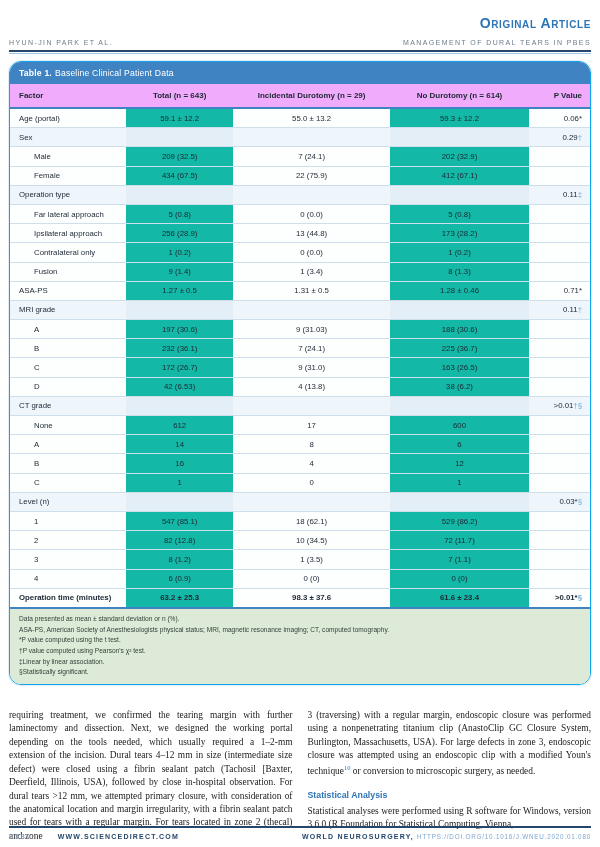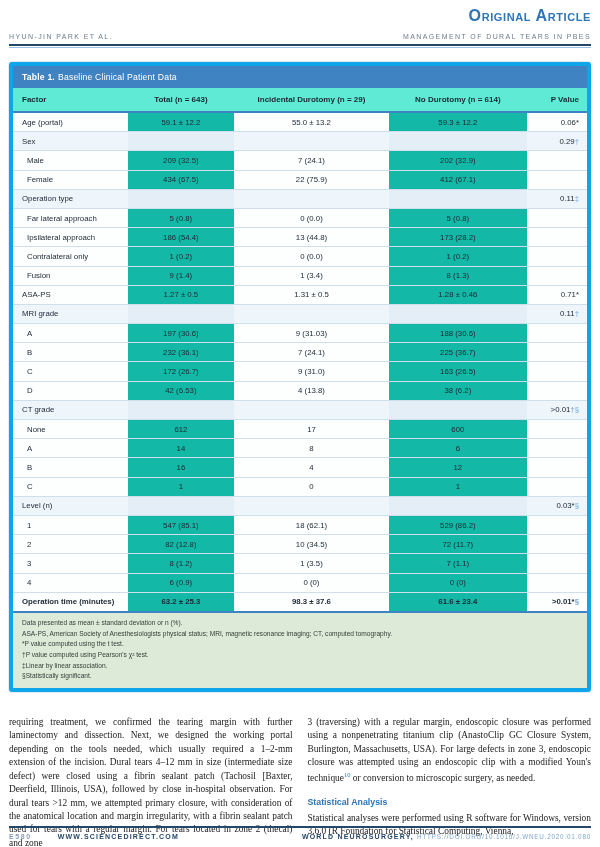--- a/index.html
+++ b/index.html
@@ -5,49 +5,49 @@
   html,body{margin:0;padding:0;}
   body{
     width:600px;height:847px;background:#ffffff;position:relative;
     font-family:"Liberation Sans",sans-serif;color:#1d2733;overflow:hidden;
   }
   .page{padding:7px 9px 0 9px;}
 
   
   .journal-tag{
     text-align:right;color:#2e75b6;font-weight:bold;font-variant:small-caps;
-    font-size:16px;letter-spacing:.6px;margin-top:0;
+    font-size:14px;letter-spacing:.6px;margin-top:8px;
   }
   .running-heads{
     display:flex;justify-content:space-between;align-items:flex-end;
     font-size:7px;letter-spacing:1.4px;color:#6e7b8a;margin-top:8px;padding-bottom:4px;
   }
   .rule-navy{height:2px;background:#24476b;}
   .rule-light{height:1px;background:#9dc3e6;margin-top:1px;}
 
   
   .tbl-wrap{
-    margin-top:14px;border:4px solid #0ea5e9;border-radius:3px;overflow:hidden;
+    margin-top:7px;border:1px solid #0ea5e9;border-radius:12px;overflow:hidden;
     box-shadow:0 0 0 1px rgba(63,131,195,.15);
   }
   .tbl-title{
     background:#3f83c3;color:#fff;font-size:8.6px;padding:6px 9px;letter-spacing:.2px;
   }
   .tbl-title b{margin-right:3px;}
   table{width:100%;border-collapse:collapse;font-size:7.8px;color:#1d2733;table-layout:fixed;}
   thead th{
-    background:#5eead4;font-weight:bold;padding:7px 4px;text-align:center;
+    background:#f0abfc;font-weight:bold;padding:7px 4px;text-align:center;
     border-bottom:2px solid #3f83c3;font-size:8px;
   }
   thead th:first-child{text-align:left;padding-left:9px;}
   thead th:last-child{text-align:right;padding-right:8px;}
   tbody td{padding:4.6px 4px;border-bottom:1px solid #cfdeeb;background:#fdfefe;}
   tbody tr:last-child td{border-bottom:none;font-weight:bold;}
   td.f{text-align:left;padding-left:9px;}
-  td.f.ind{padding-left:14px;}
+  td.f.ind{padding-left:24px;}
   td.c{text-align:center;}
   td.p{text-align:right;padding-right:8px;}
   tbody td:nth-child(2),tbody td:nth-child(4){background:#14b8a6;}
   tbody tr.cat td{background:#eef5fb;}
   tbody tr.cat td:nth-child(2),tbody tr.cat td:nth-child(4){background:#e4eef7;}
   .sym{color:#6fa8dc;}
 
   
   .tbl-foot{
     background:#dcead7;border-top:2px solid #3f83c3;
@@ -154,21 +154,21 @@
     <tr>
       <td class="f ind">Far lateral approach</td>
       <td class="c">5 (0.8)</td>
       <td class="c">0 (0.0)</td>
       <td class="c">5 (0.8)</td>
       <td class="p"><span class="pv"></span><span class="sym"></span></td>
     </tr>
 
     <tr>
       <td class="f ind">Ipsilateral approach</td>
-      <td class="c">186 (54.4)</td>
+      <td class="c">256 (28.9)</td>
       <td class="c">13 (44.8)</td>
       <td class="c">173 (28.2)</td>
       <td class="p"><span class="pv"></span><span class="sym"></span></td>
     </tr>
 
     <tr>
       <td class="f ind">Contralateral only</td>
       <td class="c">1 (0.2)</td>
       <td class="c">0 (0.0)</td>
       <td class="c">1 (0.2)</td>

